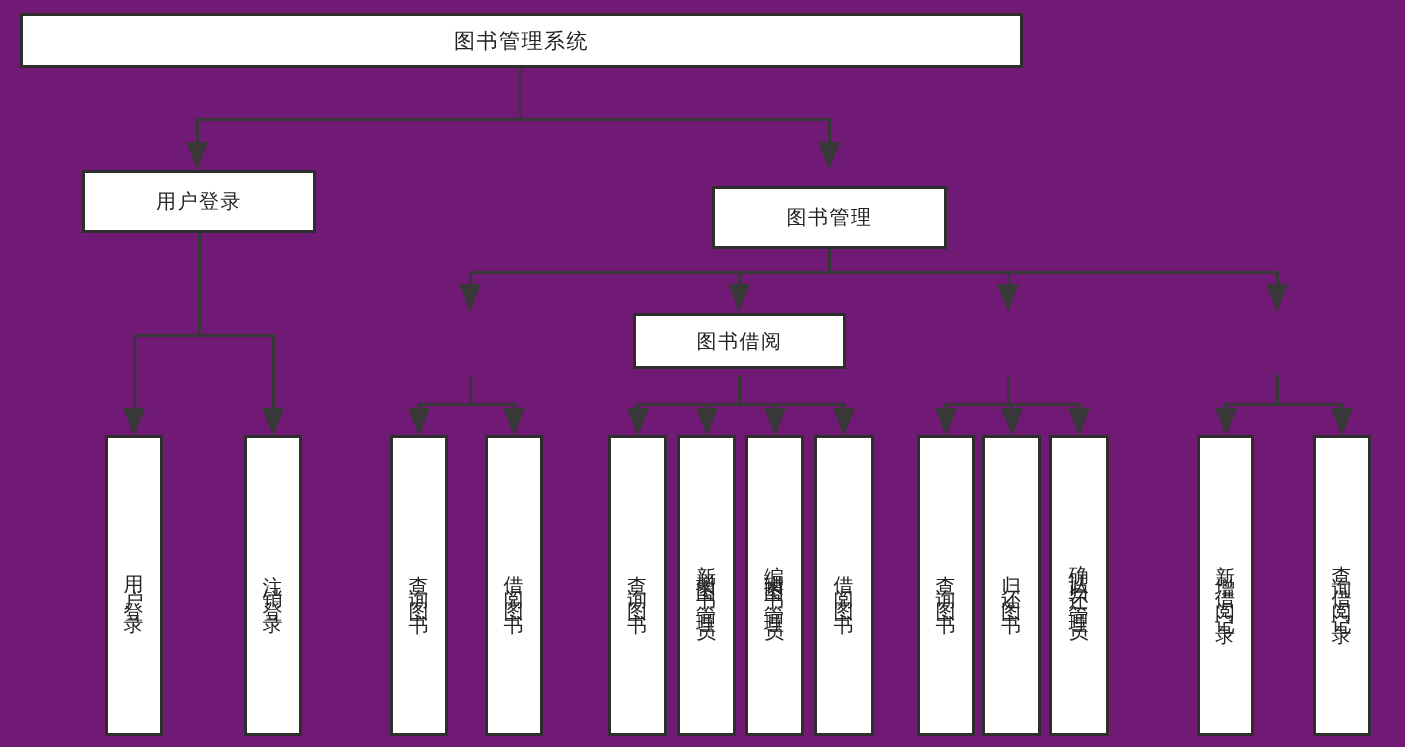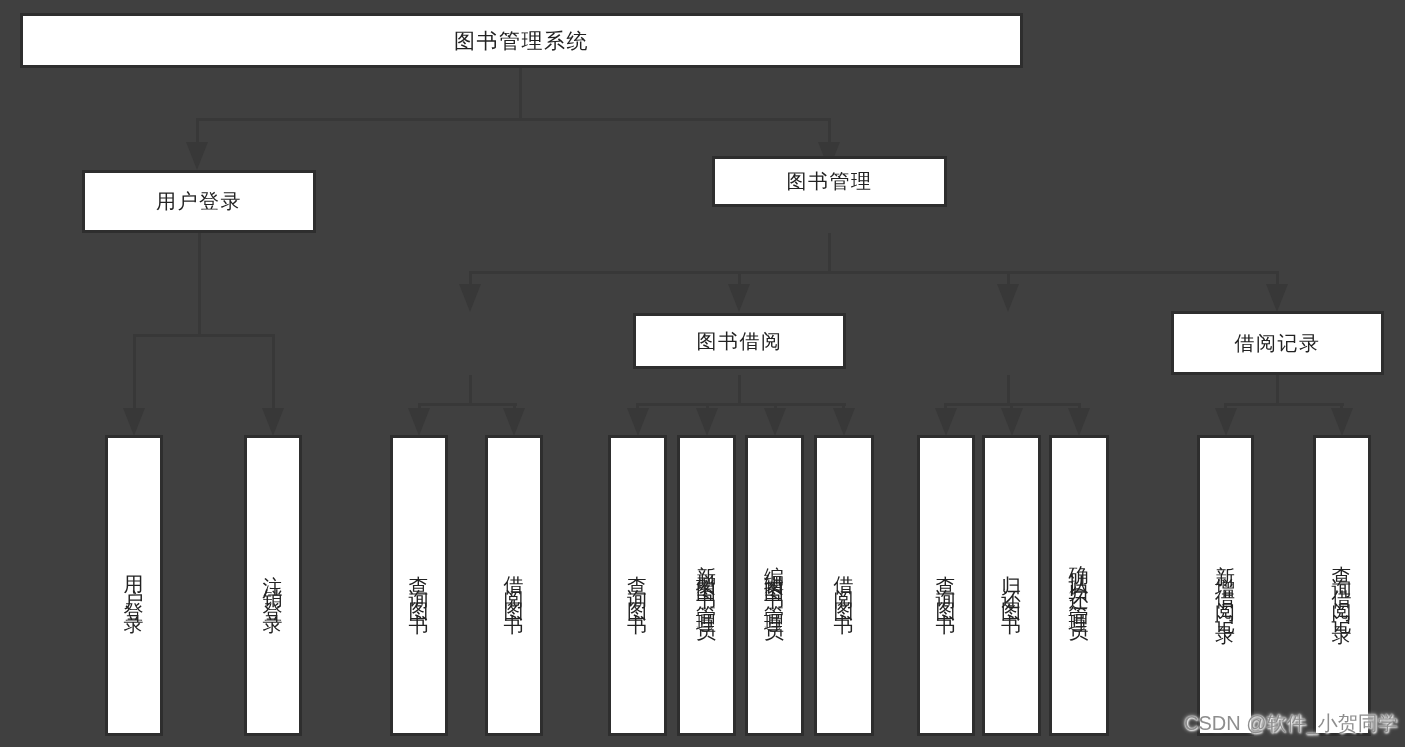--- a/index.html
+++ b/index.html
@@ -6,21 +6,21 @@
     --line:#383838;
     --border:#2e2e2e;
     --ink:#222222;
     --wm:#8e8e8e;
   }
   html,body{margin:0;padding:0;background:#ffffff;}
   body{font-family:"Liberation Sans","DejaVu Sans",sans-serif;}
   .canvas{
     position:relative;
     width:1405px;height:747px;
-    background:#404040;
+    background:#701a75;
     overflow:hidden;
   }
   .box{
     position:absolute;
     background:#ffffff;
     border:3px solid var(--border);
     box-sizing:border-box;
     display:flex;
     align-items:center;
     justify-content:center;
@@ -149,30 +149,27 @@
     <div class="arr" style="left:1331px;top:408px"></div>
   </div>
 
   <div class="box h root" style="left:20px;top:13px;width:1003px;height:55px">
     <span>图书管理系统</span>
   </div>
 
   <div class="box h" style="left:82px;top:170px;width:234px;height:63px">
     <span>用户登录</span>
   </div>
-  <div class="box h" style="left:712px;top:156px;width:235px;height:51px">
+  <div class="box h" style="left:712px;top:186px;width:235px;height:63px">
     <span>图书管理</span>
   </div>
 
   <div class="box h" style="left:633px;top:313px;width:213px;height:56px">
     <span>图书借阅</span>
   </div>
-  <div class="box h" style="left:1171px;top:311px;width:213px;height:64px">
-    <span>借阅记录</span>
-  </div>
 
   <div class="box v" style="left:105px;width:58px">
     <span class="vtext">用户登录</span>
   </div>
   <div class="box v" style="left:244px;width:58px">
     <span class="vtext">注销登录</span>
   </div>
 
   <div class="box v" style="left:390px;width:58px">
     <span class="vtext">查询图书</span>
@@ -204,15 +201,14 @@
     <span class="vtext long">确认归还（管理员）</span>
   </div>
 
   <div class="box v" style="left:1197px;width:57px">
     <span class="vtext med">新增借阅记录</span>
   </div>
   <div class="box v" style="left:1313px;width:58px">
     <span class="vtext med">查询借阅记录</span>
   </div>
 
-  <div class="watermark">CSDN @软件_小贺同学</div>
 
 </div>
 
 </body></html>

